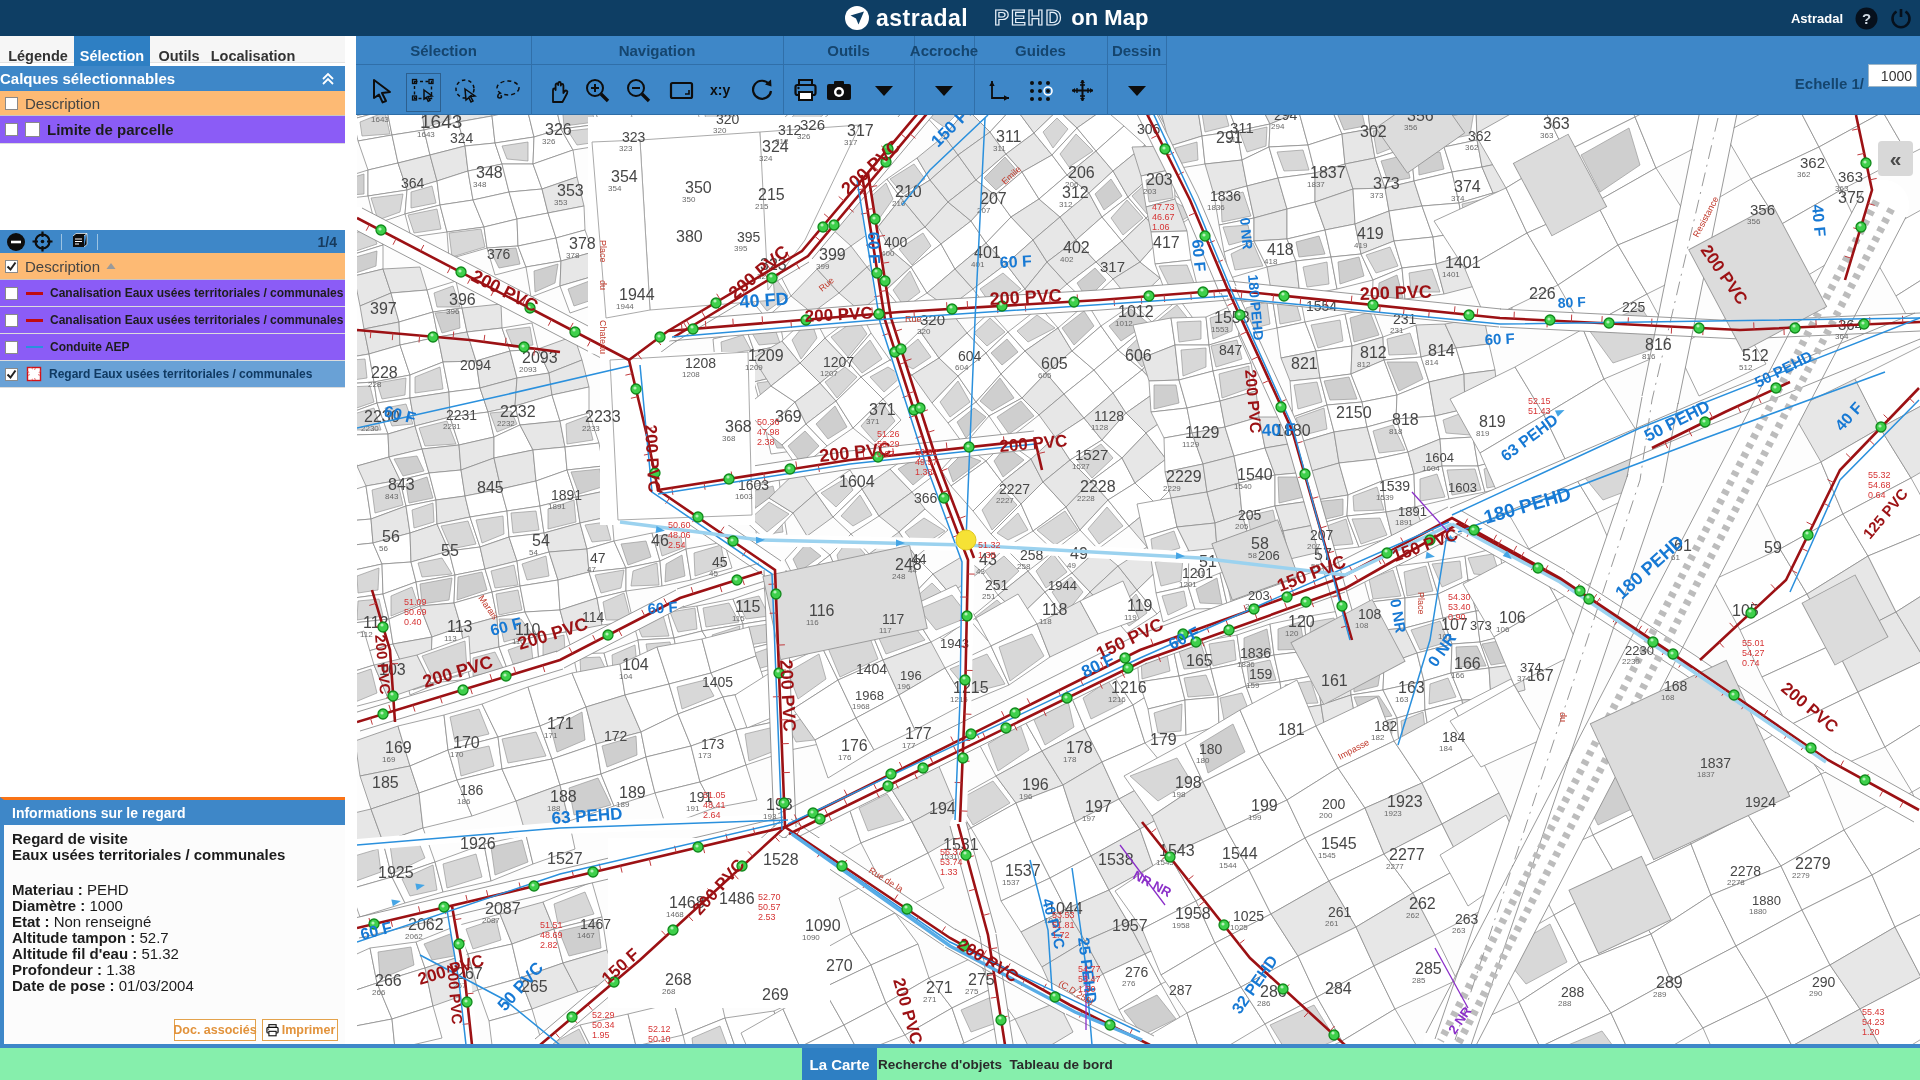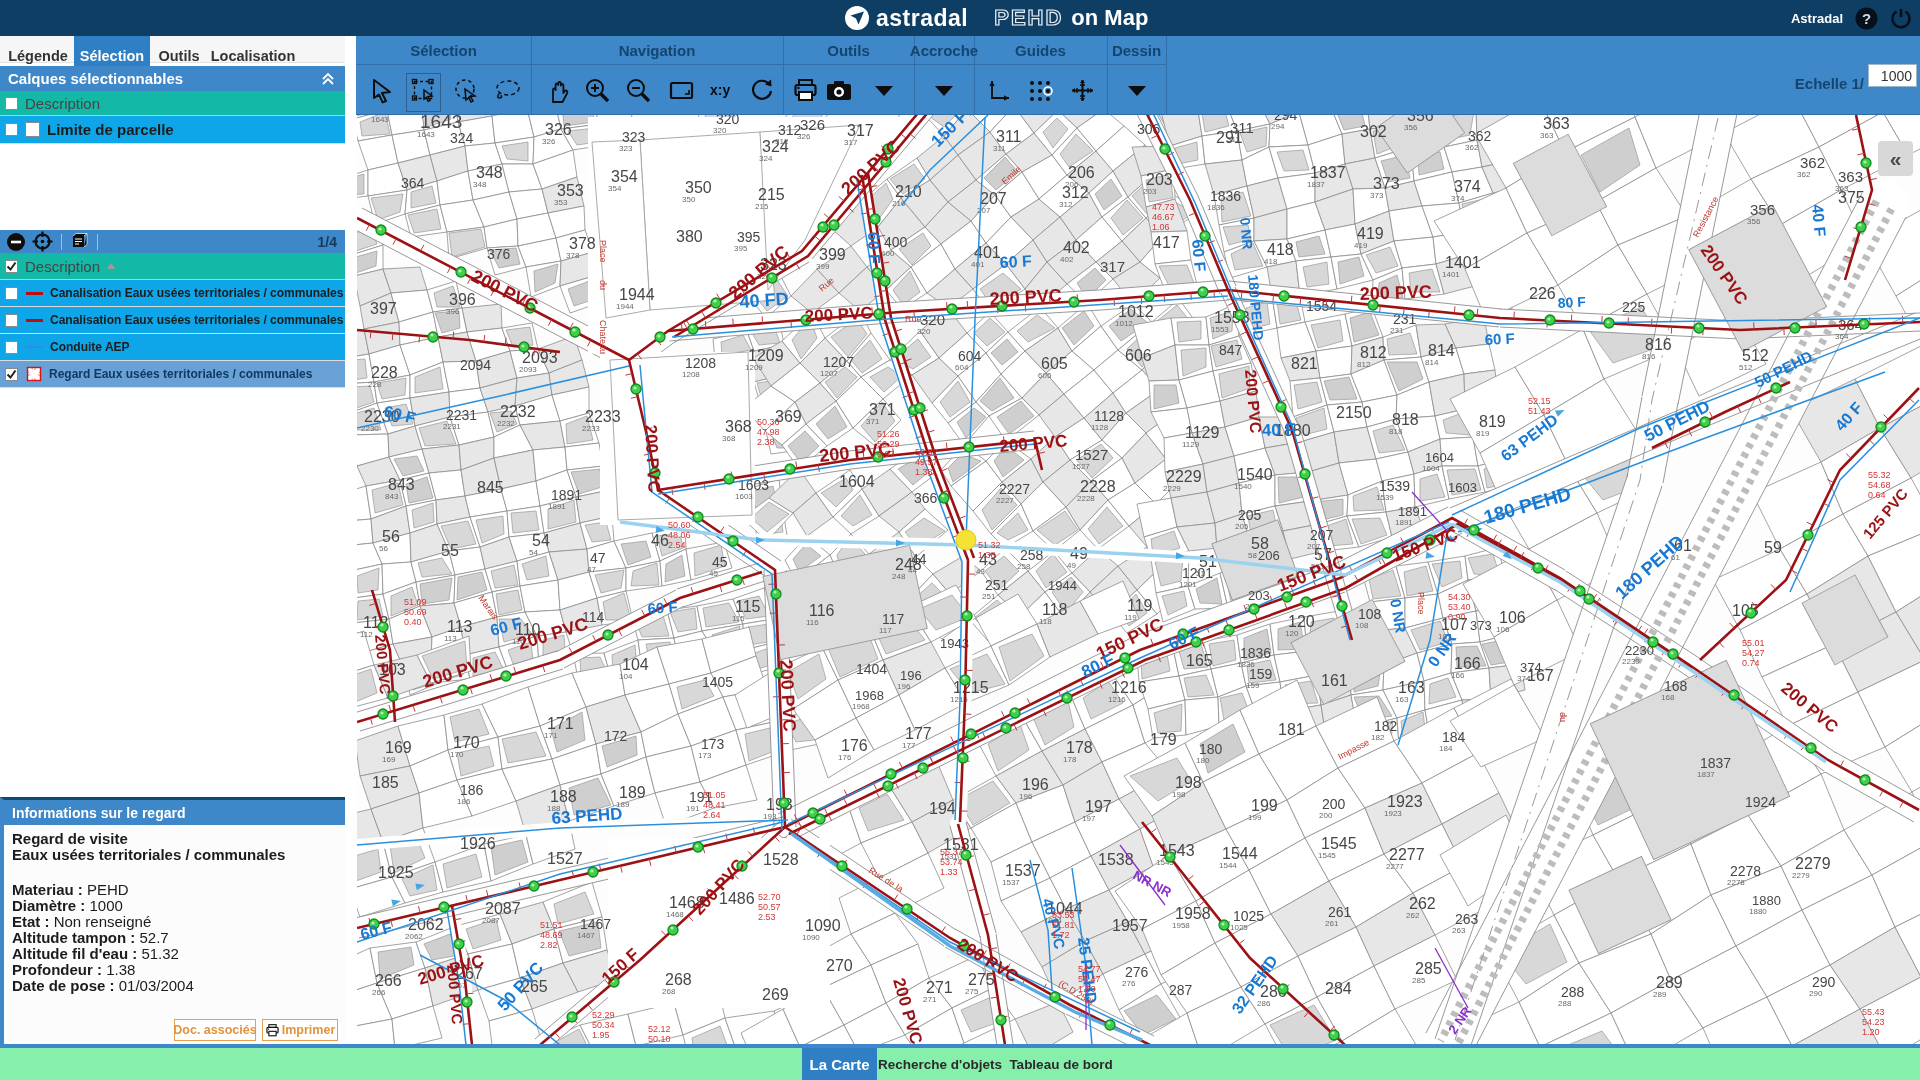--- a/index.html
+++ b/index.html
@@ -7,25 +7,25 @@
 #brand .name{font-size:23px;font-weight:bold;letter-spacing:.5px;margin-left:6px}
 #brand .aqua{font-size:22px;font-weight:bold;letter-spacing:2px;margin-left:26px;color:transparent;-webkit-text-stroke:1.2px #e8f1fa}
 #brand .onmap{font-size:22px;font-weight:bold;margin-left:8px}
 #tb-right{position:absolute;right:8px;top:0;height:36px;display:flex;align-items:center;gap:12px}
 #tb-right .uname{color:#fff;font-weight:bold;font-size:13px}
 #lpanel{position:absolute;left:0;top:36px;width:345px;height:1008px;background:#fff}
 #tabs{position:absolute;left:0;top:0;width:345px;height:27px;background:#f6f6f6;border-bottom:1px solid #e2e2e2}
 .tab{position:absolute;top:0;height:40px;font-size:14.5px;font-weight:bold;color:#333;display:flex;align-items:center;justify-content:center;white-space:nowrap}
 .tab.active{background:#2e7fc3;color:#fff}
 .band{position:absolute;left:0;width:345px;background:#3e87c8;color:#fff;font-weight:bold;font-size:15px;display:flex;align-items:center}
-.hdr-row{position:absolute;left:0;width:345px;background:#14b8a6;border-bottom:1px solid #c6c6c6;display:flex;align-items:center;font-size:15px;color:#444;white-space:nowrap}
-.l-row{position:absolute;left:0;width:345px;background:#0ea5e9;border-bottom:1px solid #dcdcdc;display:flex;align-items:center;font-size:12px;font-weight:bold;color:#1d1d1d;white-space:nowrap;overflow:hidden}
+.hdr-row{position:absolute;left:0;width:345px;background:#fdba74;border-bottom:1px solid #c6c6c6;display:flex;align-items:center;font-size:15px;color:#444;white-space:nowrap}
+.l-row{position:absolute;left:0;width:345px;background:#8b5cf6;border-bottom:1px solid #dcdcdc;display:flex;align-items:center;font-size:12px;font-weight:bold;color:#1d1d1d;white-space:nowrap;overflow:hidden}
 .l-row.sel{background:#69a1d6;color:#103a62}
 .cb{width:13px;height:13px;border:1px solid #8a8a8a;background:#fff;display:inline-block;flex:none}
-#infop{position:absolute;left:0;top:761px;width:345px;height:251px;border-top:3px solid #0c4a6e;border-left:4px solid #3e87c8;background:#fcfcfc}
+#infop{position:absolute;left:0;top:761px;width:345px;height:251px;border-top:3px solid #f97316;border-left:4px solid #3e87c8;background:#fcfcfc}
 #infoh{position:absolute;left:0;top:0;width:341px;height:25px;background:#3e87c8;color:#fff;font-weight:bold;font-size:14px;display:flex;align-items:center;padding-left:8px}
 #infob{position:absolute;left:8px;top:30px;width:330px;font-size:15px;color:#1c1c1c;line-height:16px}
 #infob b{font-weight:bold}
 .btn{position:absolute;height:22px;border:1px solid #e3a24b;color:#e2933c;font-weight:bold;font-size:12.5px;background:#fff;display:flex;align-items:center;justify-content:center;white-space:nowrap}
 #toolbar{position:absolute;left:356px;top:36px;width:1564px;height:79px;background:#3e87c8;border-bottom:1px solid #2e6da6}
 .tsep{position:absolute;top:0;width:1px;height:79px;background:#2f6fa8;background:#306fa9}
 .tlabel{position:absolute;top:0;height:28px;font-size:15px;font-weight:bold;color:#15456e;display:flex;align-items:center;justify-content:center}
 #thline{position:absolute;left:0;top:28px;width:810px;height:1px;background:#306fa9}
 .ticon{position:absolute;top:41px}
 #echelle{position:absolute;right:56px;top:39px;font-size:15px;font-weight:bold;color:#15456e}
@@ -2614,21 +2614,21 @@
 <text x="1340" y="760" transform="rotate(-28 1340 760)" fill="#c0392b" font-size="9" font-weight="normal">Impasse</text>
 </svg></div>
 <div id="collapse">«</div>
 <div id="lpanel">
     <div id="tabs">
       <div class="tab" style="left:6px;width:64px">Légende</div>
       <div class="tab active" style="left:74px;width:76px">Sélection</div>
       <div class="tab" style="left:158px;width:42px">Outils</div>
       <div class="tab" style="left:214px;width:78px">Localisation</div>
     </div>
-    <div class="band" style="top:30px;height:25px;padding-left:8px">Calques sélectionnables<svg width="14" height="14" viewBox="0 0 14 14" style="position:absolute;right:10px">
+    <div class="band" style="top:30px;height:25px;padding-left:0">Calques sélectionnables<svg width="14" height="14" viewBox="0 0 14 14" style="position:absolute;right:10px">
         <path d="M2,7 L7,2 L12,7 M2,12 L7,7 L12,12" fill="none" stroke="#fff" stroke-width="1.8"></path>
       </svg></div>
     <div class="hdr-row" style="top:55px;height:25px">
       <span class="cb" style="margin-left:5px"></span>
       <span style="margin-left:7px">Description</span>
     </div>
     <div class="l-row" style="top:80px;height:28px;font-size:15px">
       <span class="cb" style="margin-left:5px"></span>
       <span class="cb" style="width:15px;height:15px;margin-left:7px"></span>
       <span style="margin-left:7px">Limite de parcelle</span>

